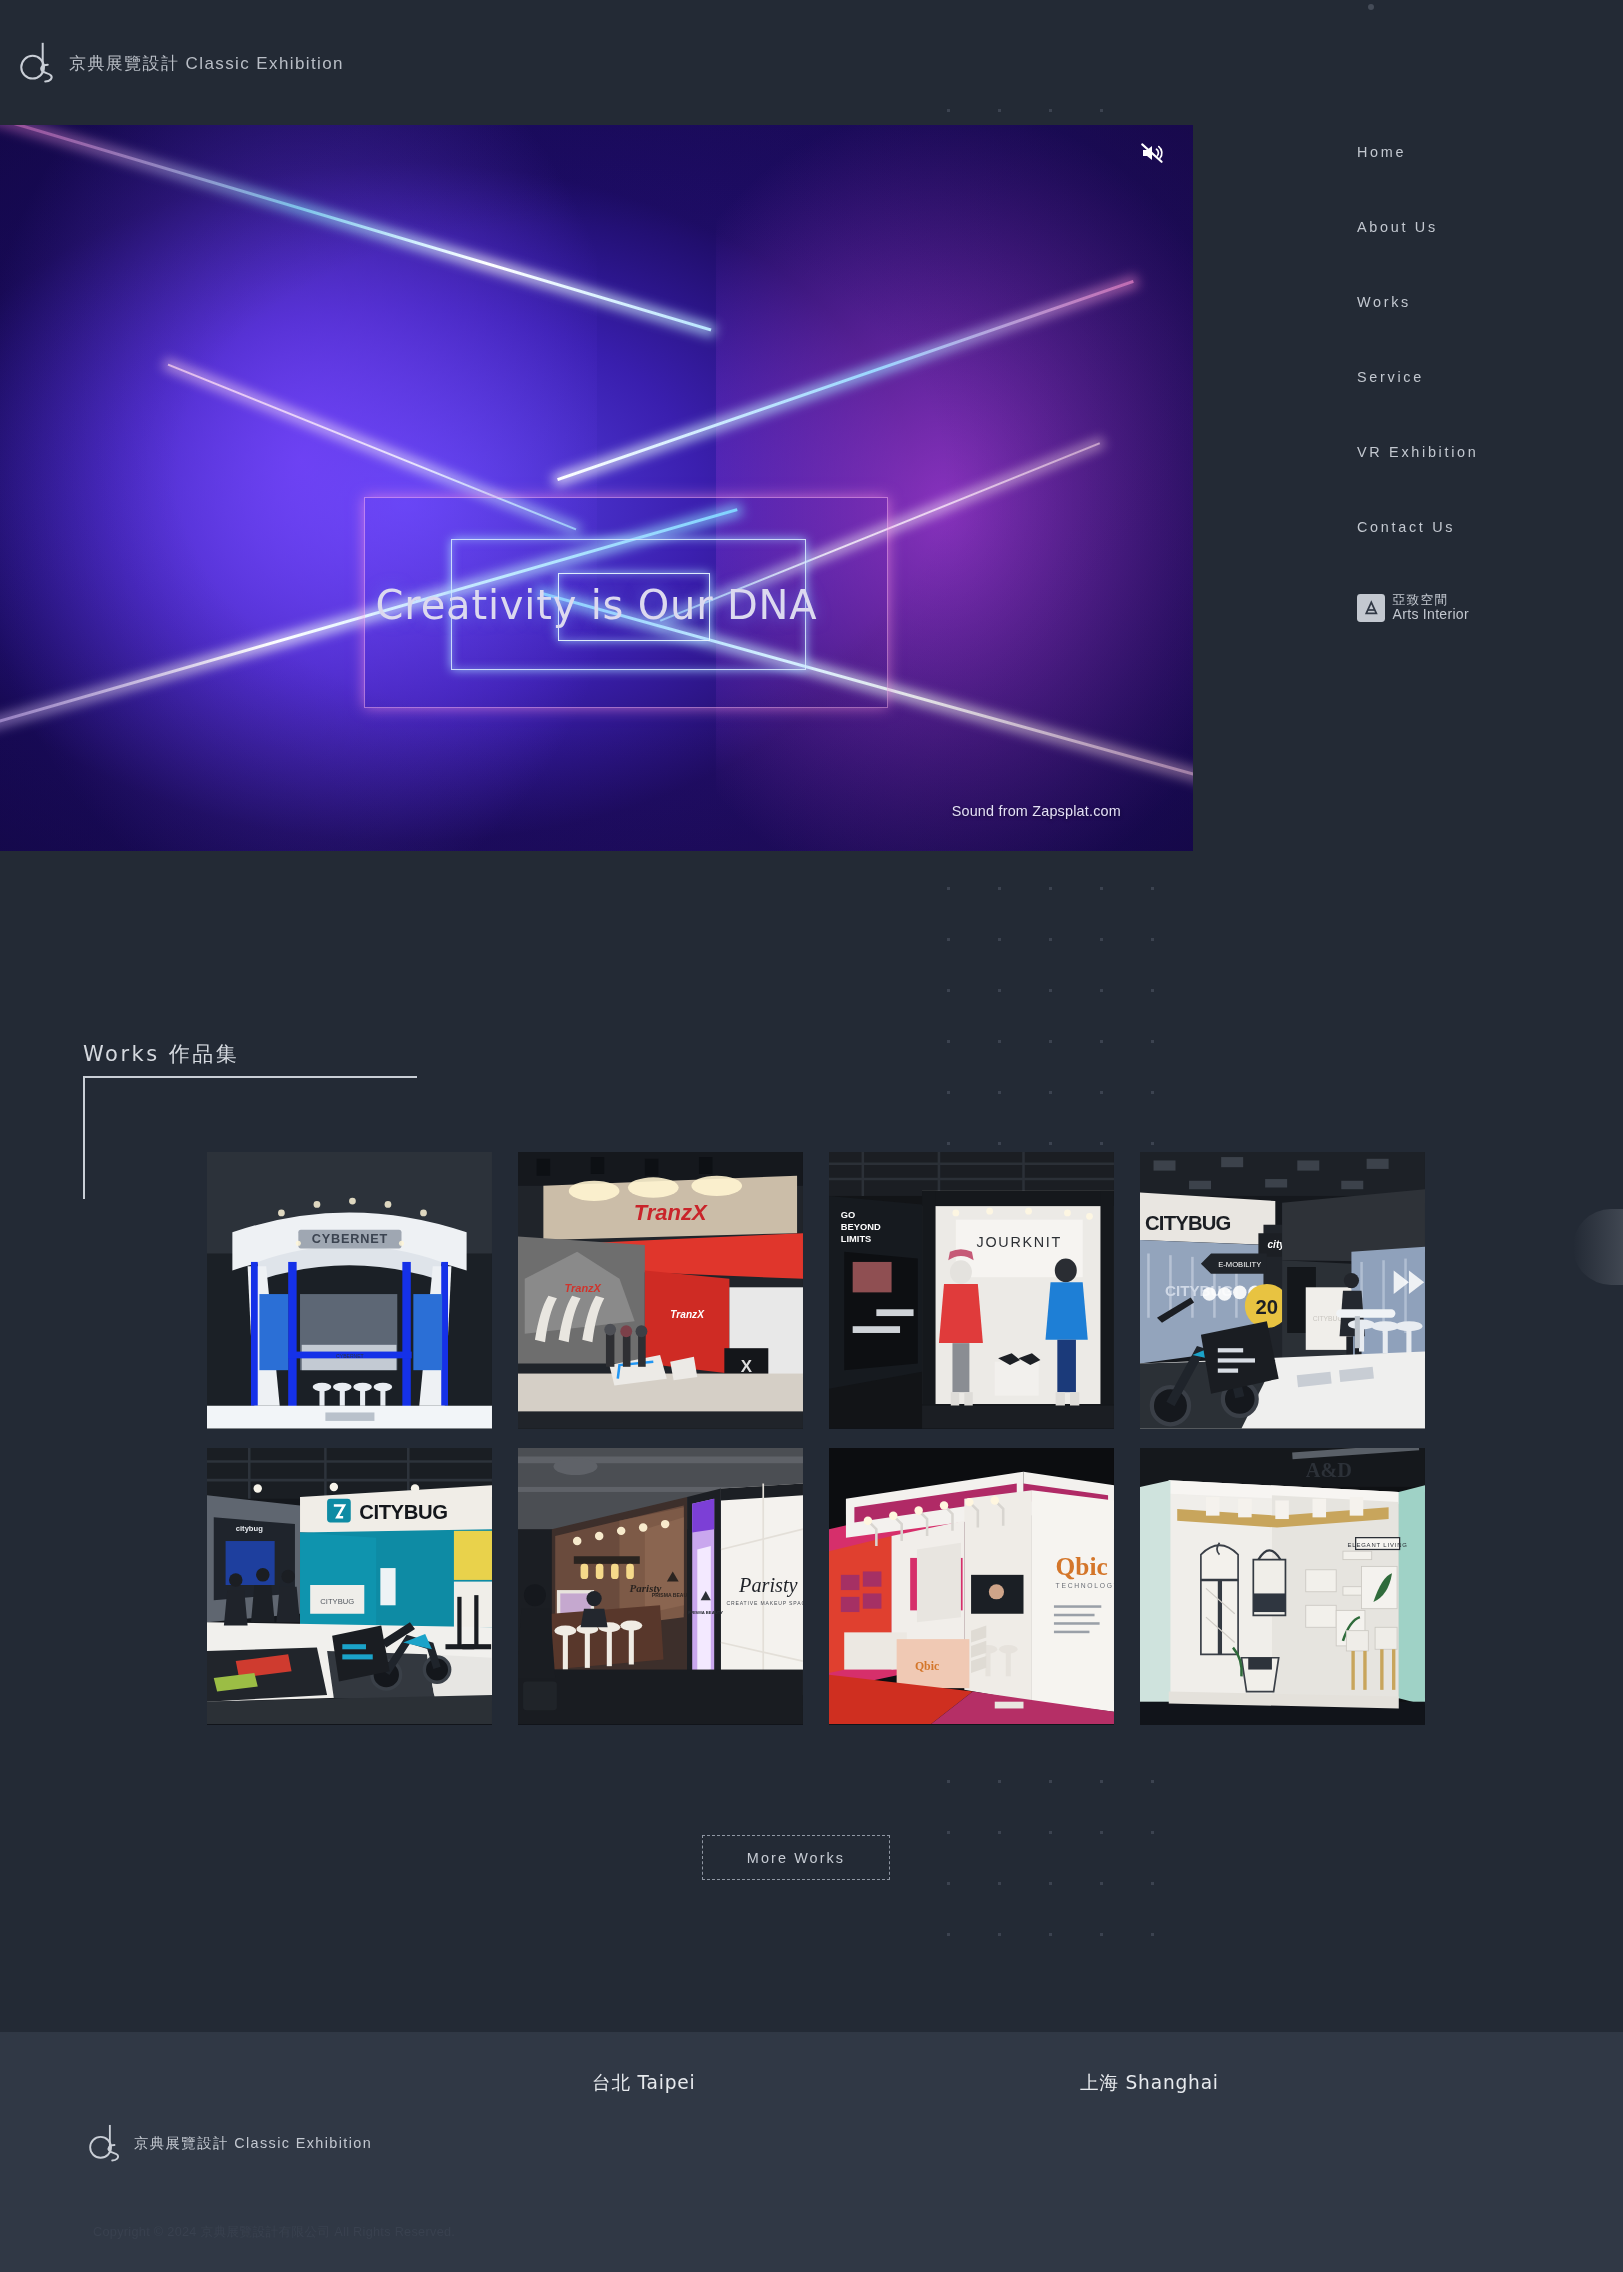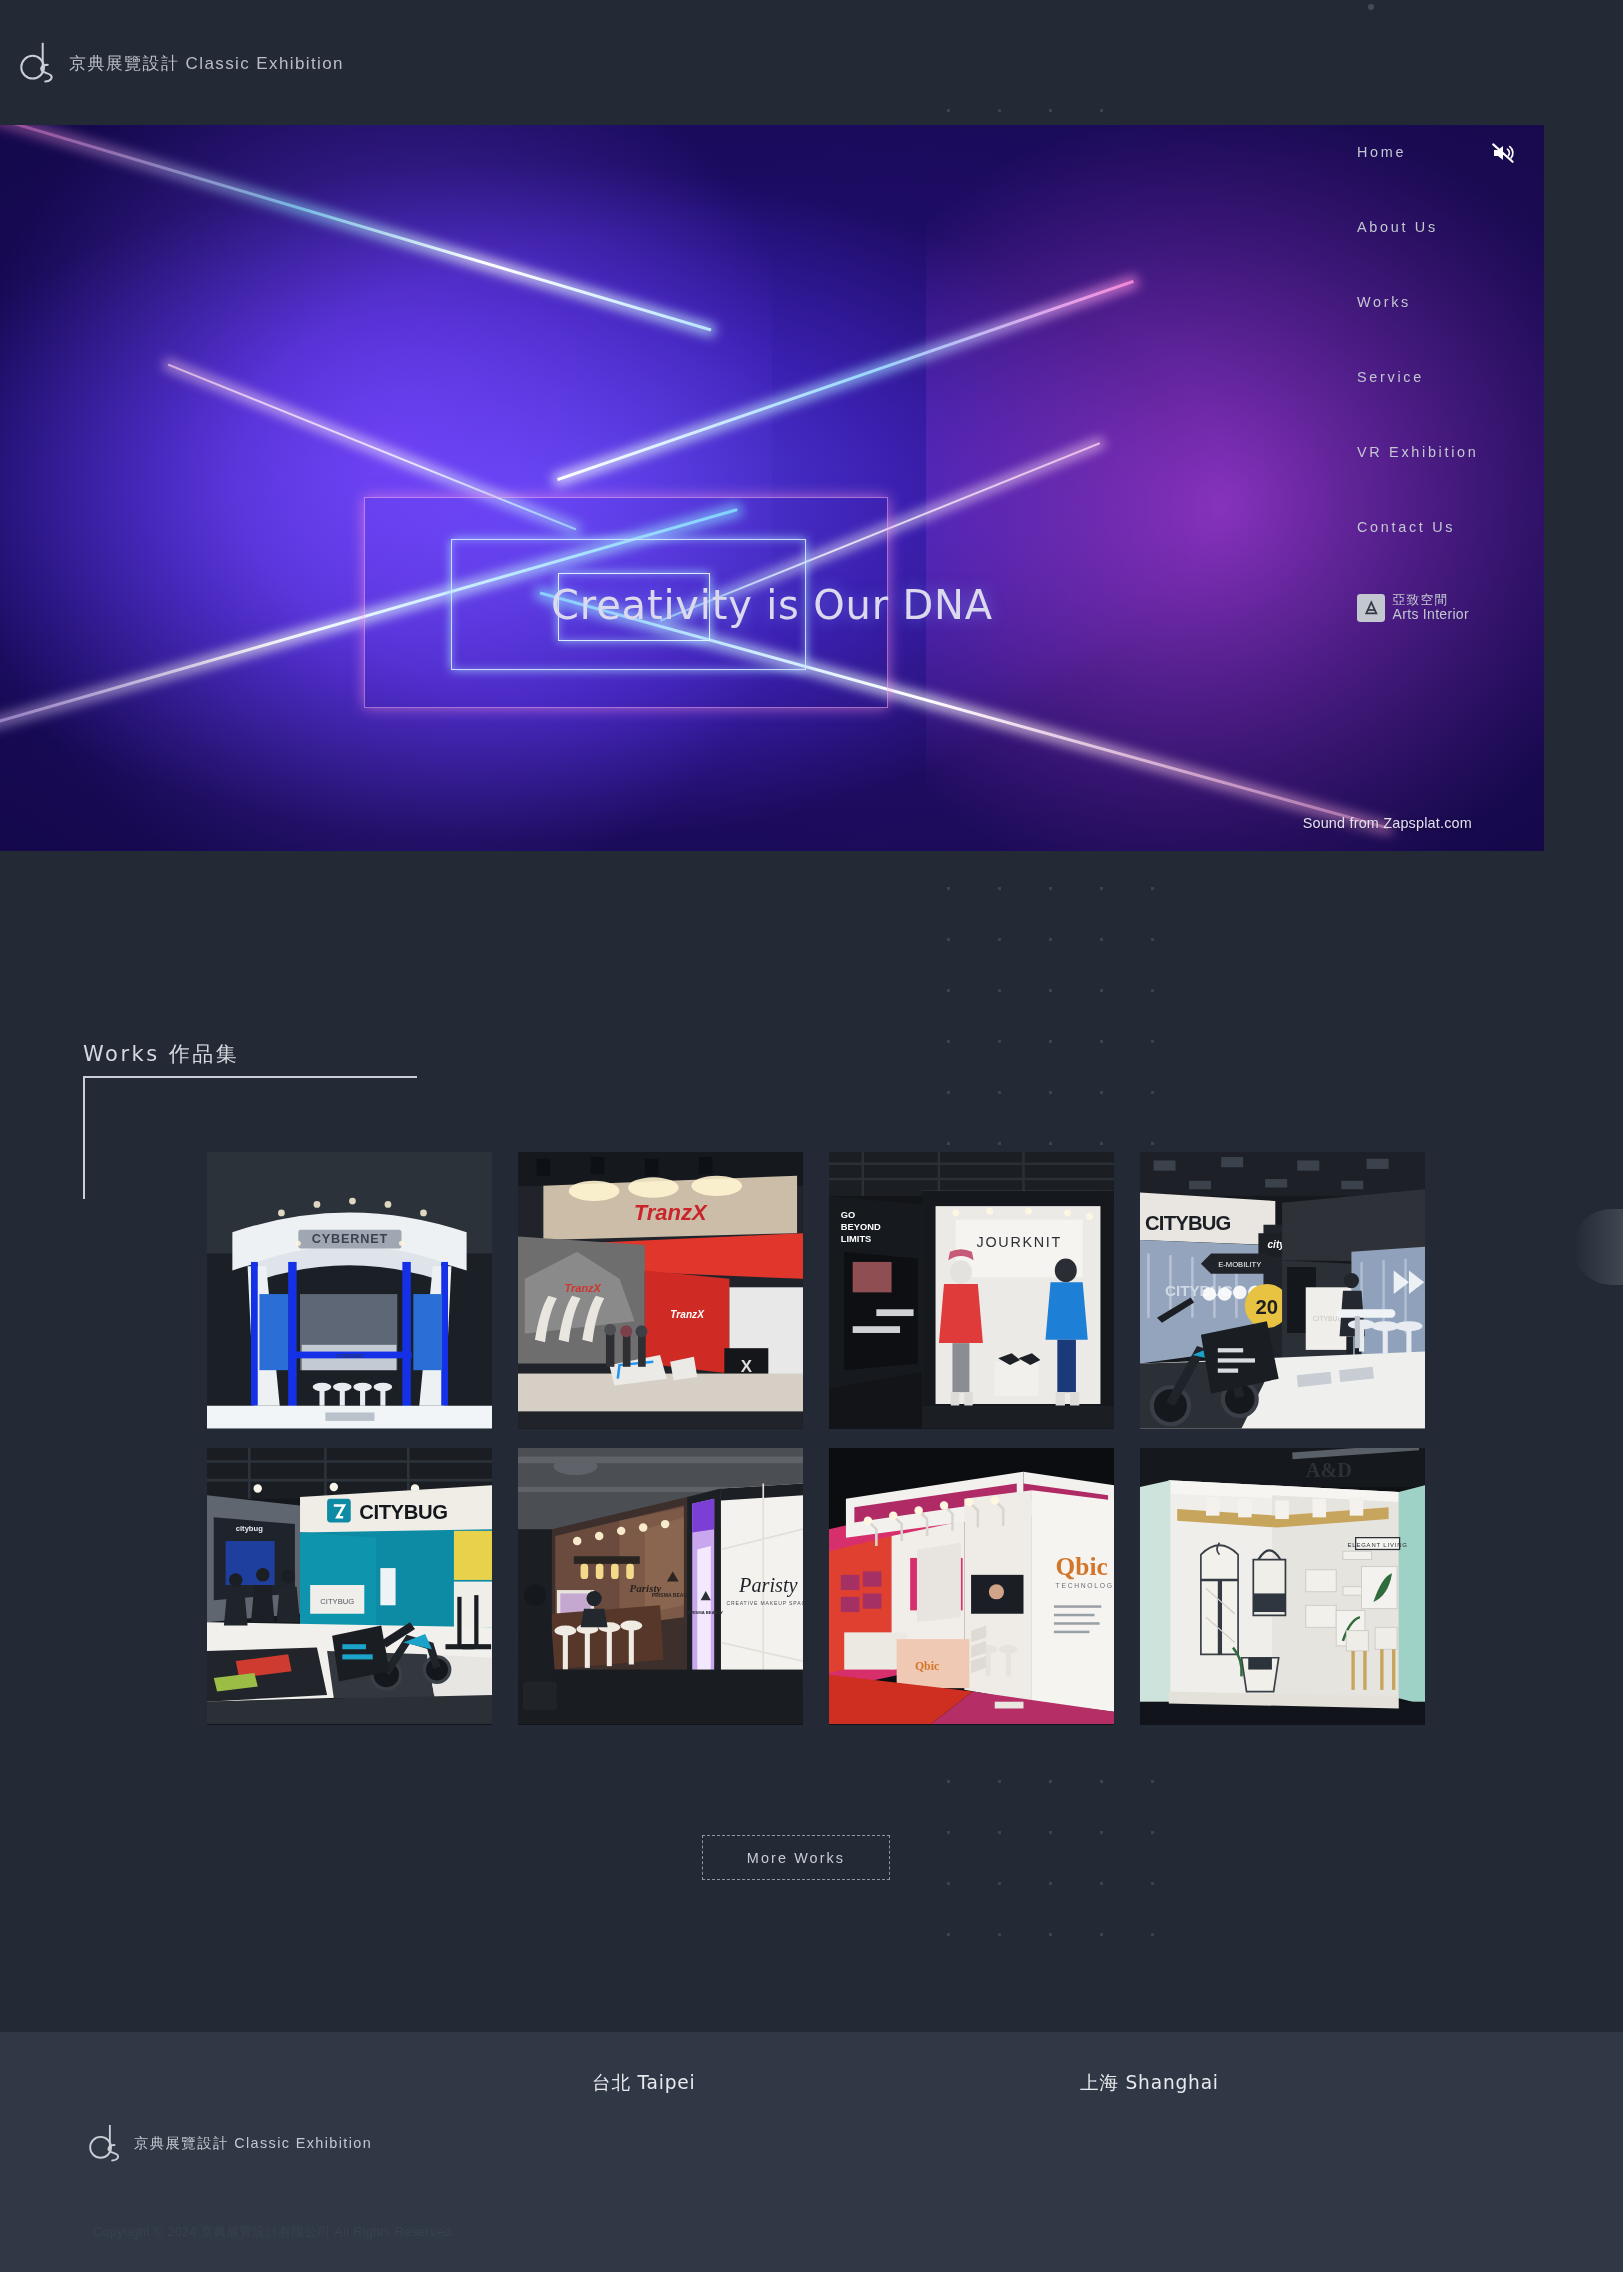--- a/index.html
+++ b/index.html
@@ -31,21 +31,21 @@
     font-size:17px; letter-spacing:1.4px; color:#b9bec6; white-space:nowrap;
     font-family:"Liberation Sans", sans-serif; font-weight:400;
   }
   .scroll-dot {
     position:absolute; left:1368px; top:4.2px; width:6px; height:6px;
     border-radius:50%; background:#454c58;
   }
 
   
   .hero {
-    position:absolute; left:0; top:125px; width:1544px; height:726px;
+    position:absolute; left:0; top:125px; width:1193px; height:726px;
     overflow:hidden; background:#1b0a46;
   }
   .hero-bg { position:absolute; inset:0; }
   .hero-base {
     position:absolute; inset:0;
     background:
       radial-gradient(ellipse 55% 60% at 34% 52%, rgba(92,72,240,.95) 0%, rgba(52,30,170,.85) 45%, rgba(24,10,92,.9) 78%),
       linear-gradient(120deg,#2d1180 0%,#3a18a8 18%,#4a1fbe 38%,#6a28cf 62%,#8b2fd6 80%,#5a20b8 100%);
   }
   .hero-glowL {
@@ -83,21 +83,21 @@
   .f2 { left:558px; top:448px; width:152px; height:68px; border-color:rgba(230,245,255,.95); }
   .f3 { left:364px; top:372px; width:524px; height:211px; border-color:rgba(255,180,240,.55);
         box-shadow:0 0 13.5px rgba(255,150,230,.6); }
   .hero-tagline {
     position:absolute; left:0; right:0; top:457px; text-align:center;
     font-size:40px; letter-spacing:0.8px; color:#dcd9ef; font-weight:400;
     text-shadow:0 0 15px rgba(120,160,255,.55);
     font-family:"DejaVu Sans", sans-serif;
   }
   .hero-credit {
-    position:absolute; right:72px; bottom:20px;
+    position:absolute; right:72px; bottom:32px;
     font-size:14.4px; color:#e3e0f5; letter-spacing:0.2px;
     text-shadow:0 0.8px 3.4px rgba(0,0,0,.5);
   }
   .mute-btn {
     position:absolute; right:26px; top:12.7px; width:30px; height:30px;
     display:flex; align-items:center; justify-content:center; cursor:pointer;
   }
   .mute-btn svg { width:24px; height:24px; }
 
   

